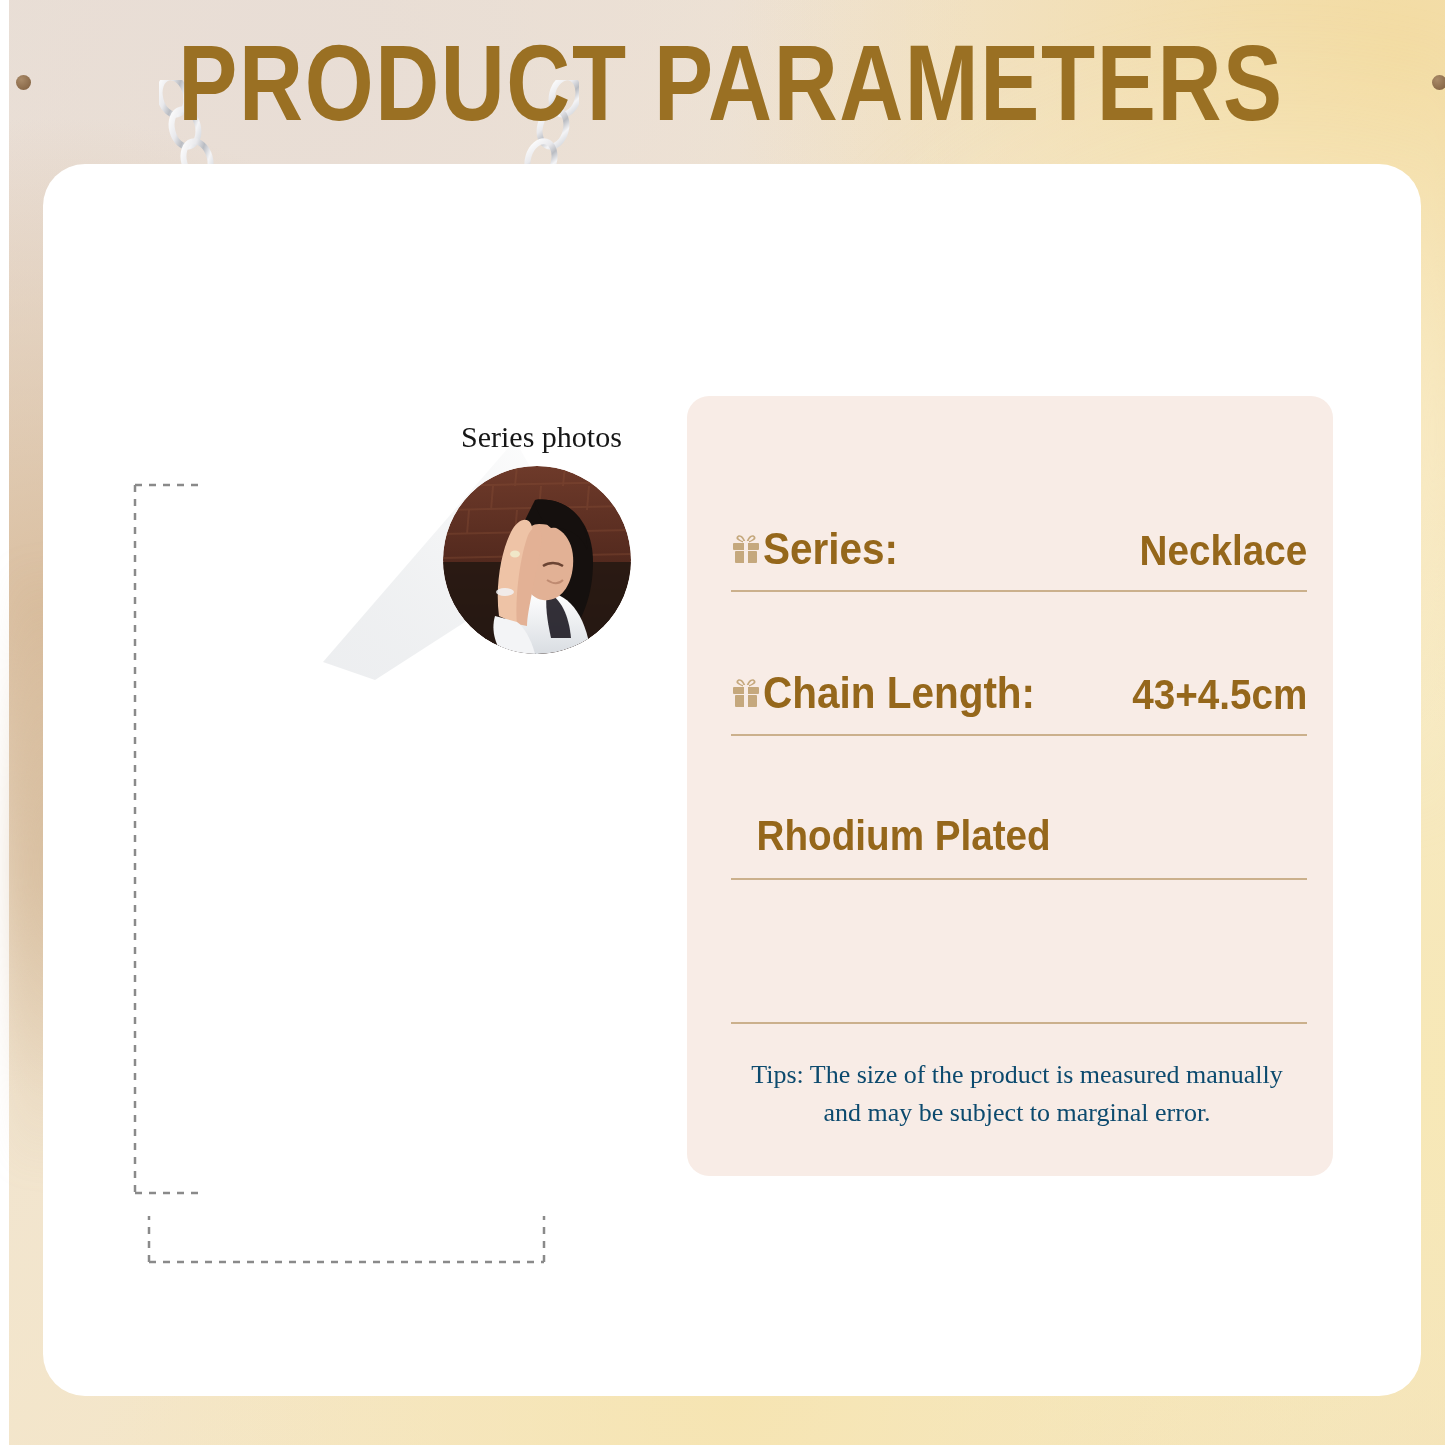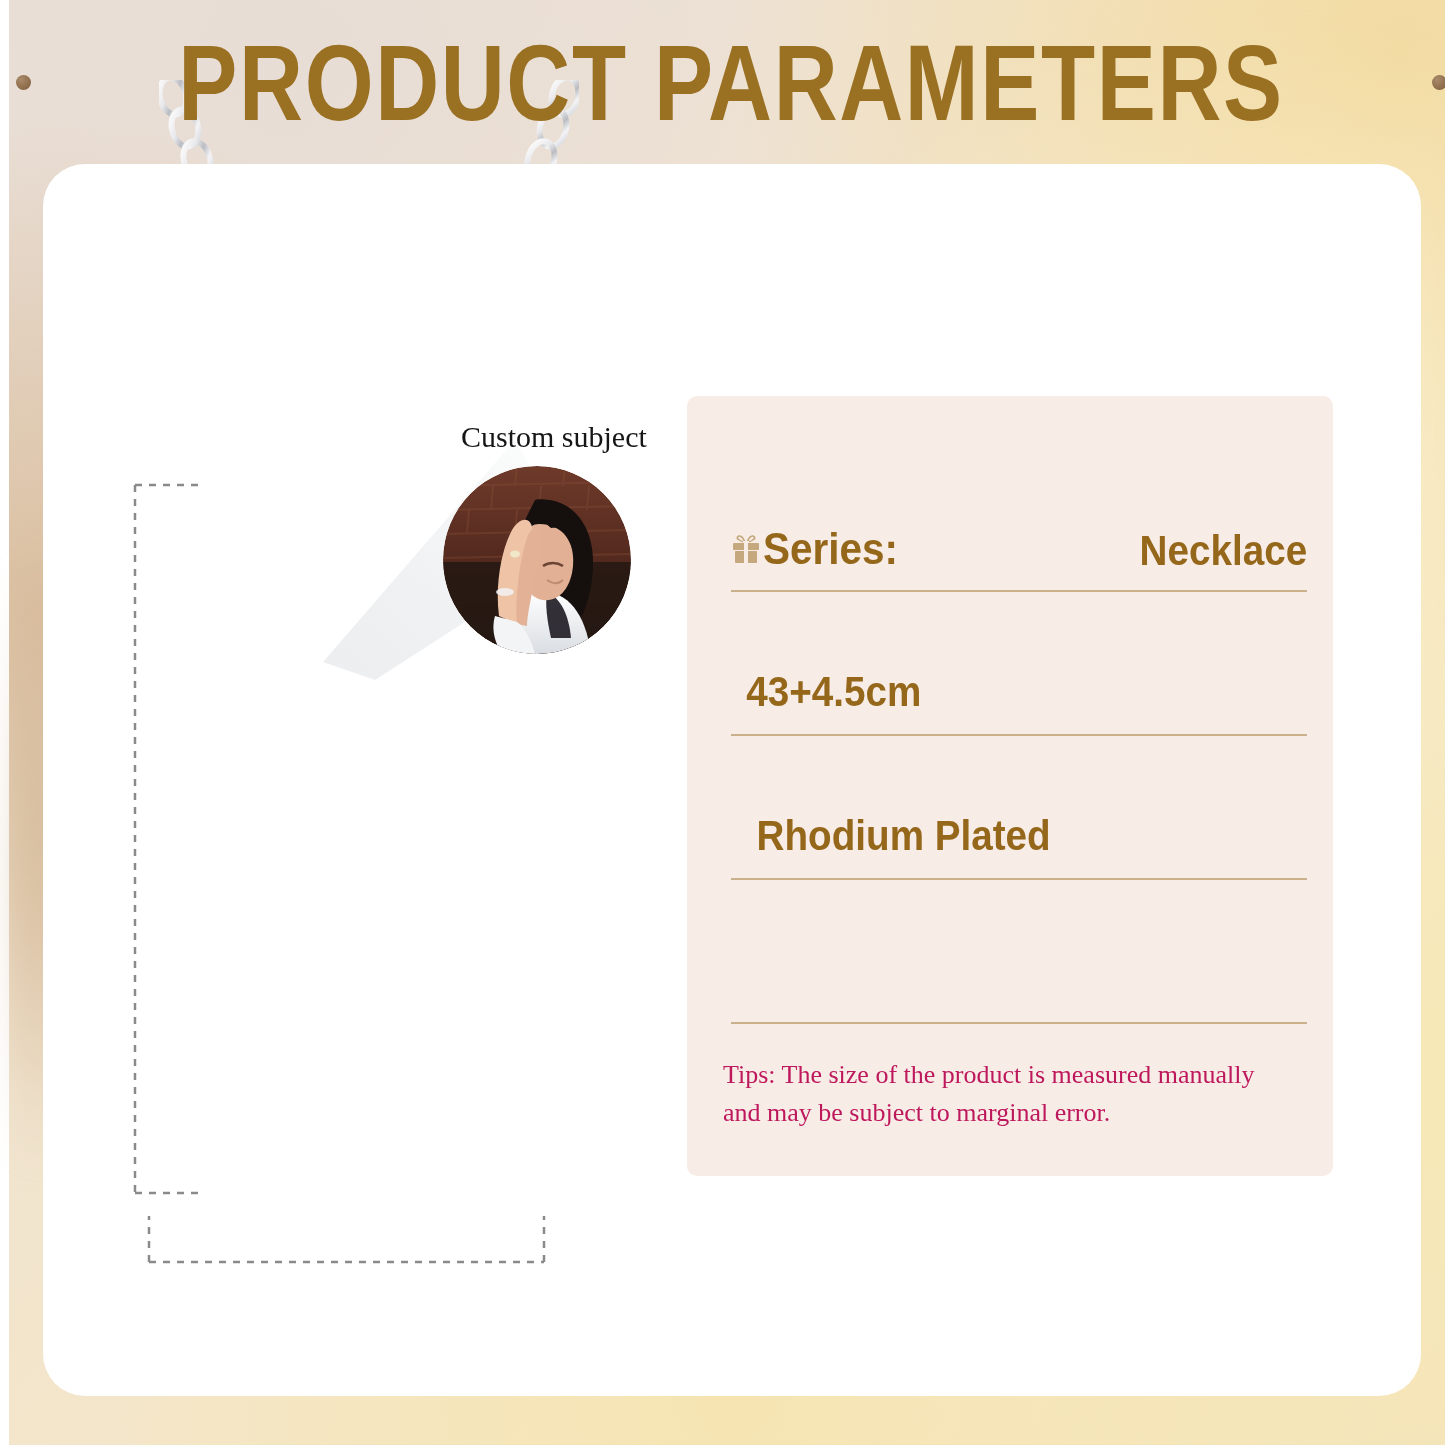--- a/index.html
+++ b/index.html
@@ -111,21 +111,21 @@
     white-space: nowrap;
     letter-spacing: 1px;
   }
 
   
   .params {
     position: absolute;
     left: 678px; top: 396px;
     width: 646px; height: 780px;
     background: #f8ece6;
-    border-radius: 10px;
+    border-radius: 22px;
     z-index: 5;
     padding: 0;
   }
   .param-rows { position: absolute; left: 44px; top: 122px; width: 576px; }
   .param-row { position: relative; height: 144px; }
   .param-line {
     position: absolute; left: 0; right: 0; top: 72px;
     height: 2px; background: #cbb08c;
   }
   .param-main {
@@ -140,23 +140,23 @@
     transform: scaleX(0.92); transform-origin: left center;
     white-space: nowrap;
   }
   .param-value {
     font-family: "Liberation Sans Narrow", "Liberation Sans", sans-serif;
     font-size: 42px; font-weight: 700; color: #95671b;
     transform: scaleX(0.92); transform-origin: right center;
     white-space: nowrap;
   }
   .tips {
-    position: absolute; left: 36px; top: 660px; width: 556px;
+    position: absolute; left: 52px; top: 660px; width: 556px;
     font-family: "Liberation Serif", serif;
-    font-size: 26px; line-height: 1.45; color: #be185d;
+    font-size: 26px; line-height: 1.45; color: #0c4a6e; text-align: center;
   }
 </style>
 </head>
 <body>
 
 <div id="stage">
 
   <div class="header">
     <span class="title-dot"></span>
     <span class="title-text">PRODUCT PARAMETERS</span>
@@ -314,21 +314,21 @@
       <circle cx="217" cy="233" r="56" fill="url(#stone2)"></circle>
       <ellipse cx="196" cy="206" rx="17" ry="13" fill="#ffffff" opacity="0.55"></ellipse>
       <ellipse cx="240" cy="214" rx="13" ry="10" fill="#cfe0f0" opacity="0.45"></ellipse>
       <ellipse cx="217" cy="276" rx="30" ry="12" fill="#5a4f7a" opacity="0.35"></ellipse>
     </svg>
 
     <svg class="cone" width="280" height="260" viewBox="0 0 280 260">
       <path d="M14,232 L206,10 L268,120 L66,250 Z" fill="url(#coneGrad)" opacity="0.85"></path>
     </svg>
 
-    <div class="photo-label">Custom subject</div>
+    <div class="photo-label">Series photos</div>
     <div class="photo-bubble">
       <svg width="188" height="188" viewBox="0 0 188 188">
         <defs>
           <clipPath id="circClip">
               <circle cx="94" cy="94" r="94"></circle>
             </clipPath>
           <linearGradient id="brick" x1="0" y1="0" x2="0" y2="1">
             <stop offset="0%" stop-color="#6e3a2a"></stop>
             <stop offset="55%" stop-color="#51281d"></stop>
             <stop offset="100%" stop-color="#2b1611"></stop>
@@ -410,20 +410,32 @@
             </svg>
             <span class="param-label">Series:</span>
           </div>
           <span class="param-value">Necklace</span>
         </div>
         <div class="param-line"></div>
       </div>
 
       <div class="param-row">
         <div class="param-main">
+          <div class="param-left">
+            <svg class="gift-icon" width="30" height="32" viewBox="0 0 30 32">
+              <g fill="#c5a87d">
+                <path d="M8.5,2.2 C11,2.2 13.4,5.2 14.2,8 L12.4,8 C11.5,5.6 9.8,3.8 8.3,3.8 C7.2,3.8 6.9,5 8.1,6 C9,6.8 10.6,7.6 12,8 L12,9.4 C9.6,8.8 7.3,7.8 6.2,6.6 C4.6,4.9 5.9,2.2 8.5,2.2 Z"></path>
+                <path d="M21.5,2.2 C19,2.2 16.6,5.2 15.8,8 L17.6,8 C18.5,5.6 20.2,3.8 21.7,3.8 C22.8,3.8 23.1,5 21.9,6 C21,6.8 19.4,7.6 18,8 L18,9.4 C20.4,8.8 22.7,7.8 23.8,6.6 C25.4,4.9 24.1,2.2 21.5,2.2 Z"></path>
+                <rect x="2" y="10" width="26" height="7" rx="1"></rect>
+                <rect x="4" y="18" width="22" height="12" rx="1"></rect>
+                <rect x="13" y="10" width="4" height="20" fill="#f8ece6"></rect>
+              </g>
+            </svg>
+            <span class="param-label">Chain Length:</span>
+          </div>
           <span class="param-value">43+4.5cm</span>
         </div>
         <div class="param-line"></div>
       </div>
 
       <div class="param-row">
         <div class="param-main">
           <span class="param-value">Rhodium Plated</span>
         </div>
         <div class="param-line"></div>

